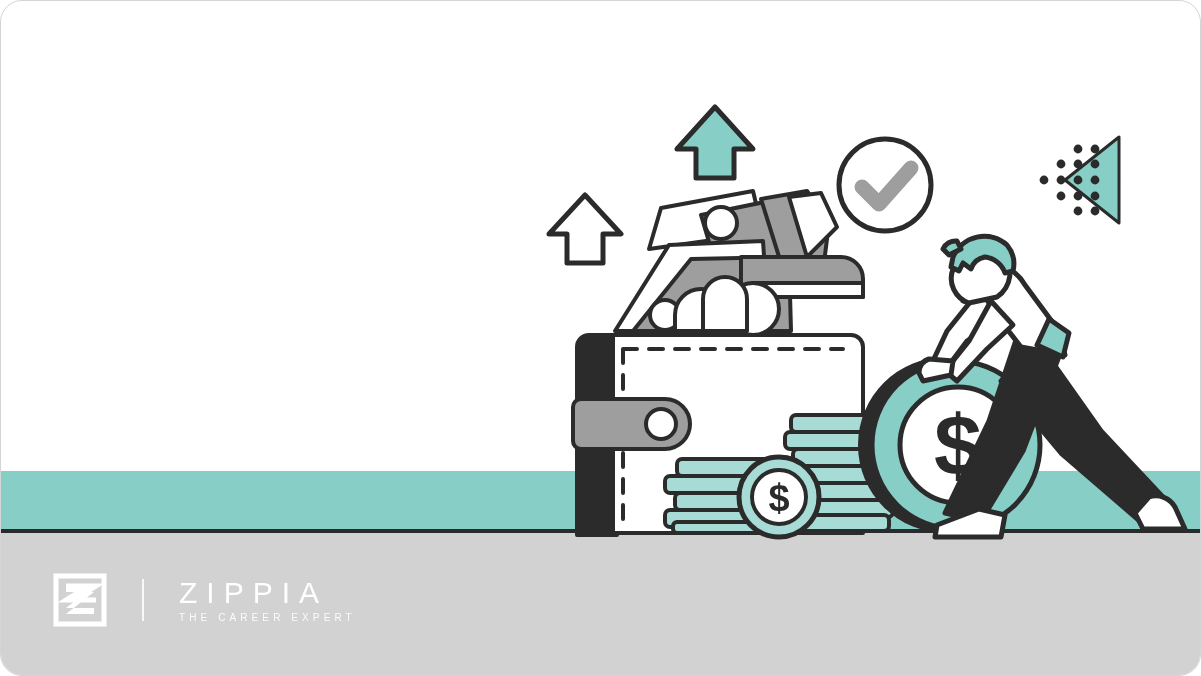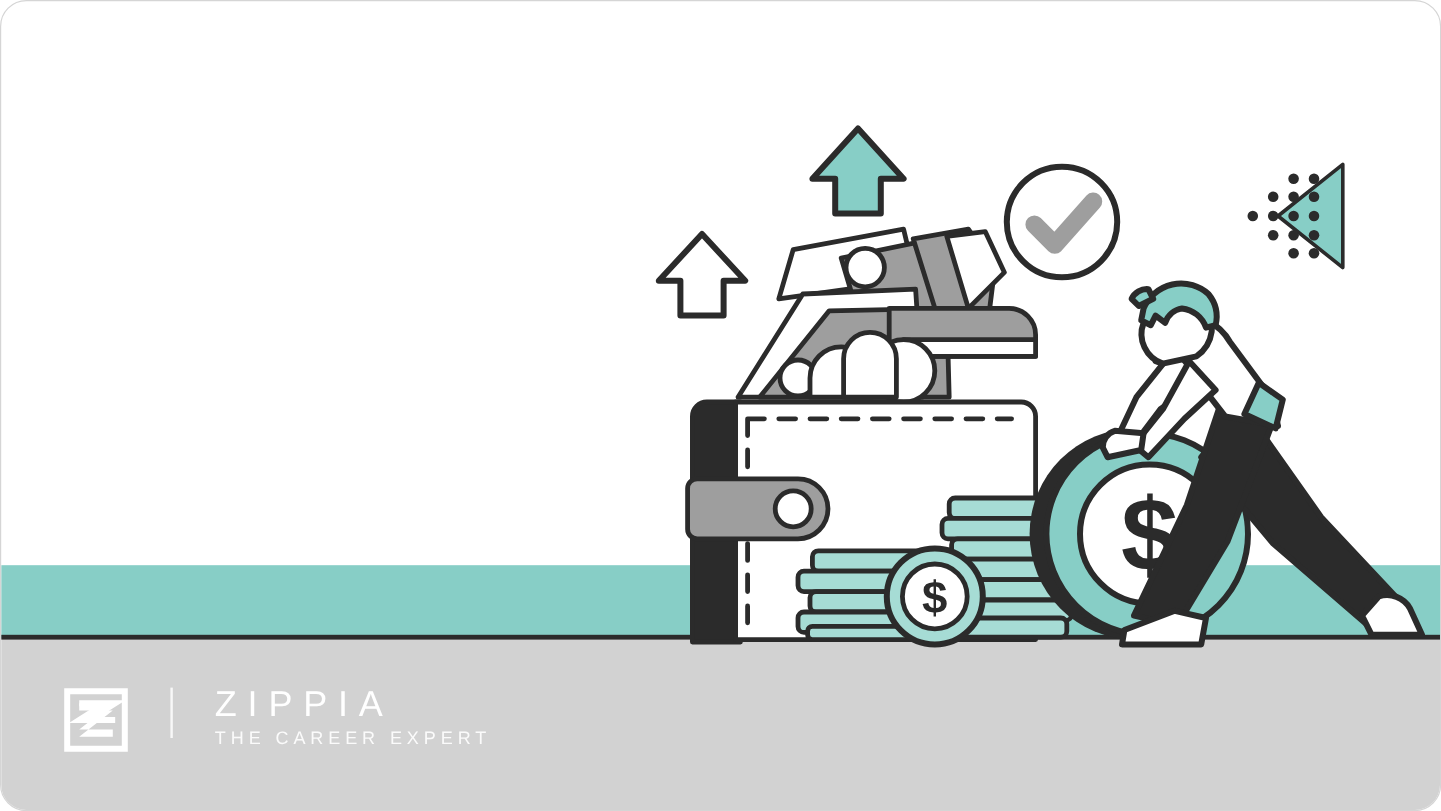--- a/index.html
+++ b/index.html
@@ -50,32 +50,32 @@
     position:absolute;
     left:0;top:0;
     width:1201px;height:676px;
     pointer-events:none;
   }
 
   
   .logo{
     position:absolute;
     left:52px;top:572px;
-    display:flex;gap:35px;
+    display:flex;align-items:center;gap:35px;
   }
   .logo-mark{width:54px;height:54px;display:block;}
   .logo-divider{
     width:2px;height:42px;background:#ffffff;opacity:.85;
   }
   .logo-text{display:flex;flex-direction:column;gap:5px;}
   .logo-word{
     font-size:30px;letter-spacing:9px;color:#ffffff;font-weight:400;line-height:1;
   }
   .logo-tag{
-    font-size:15px;letter-spacing:4.1px;color:#ffffff;opacity:.92;line-height:1;
+    font-size:10px;letter-spacing:4.1px;color:#ffffff;opacity:.92;line-height:1;
   }
 </style>
 </head>
 <body>
 
 <div id="card">
 
   <div class="band-teal"></div>
   <div class="band-gray"></div>
   <div class="ground-line"></div>

